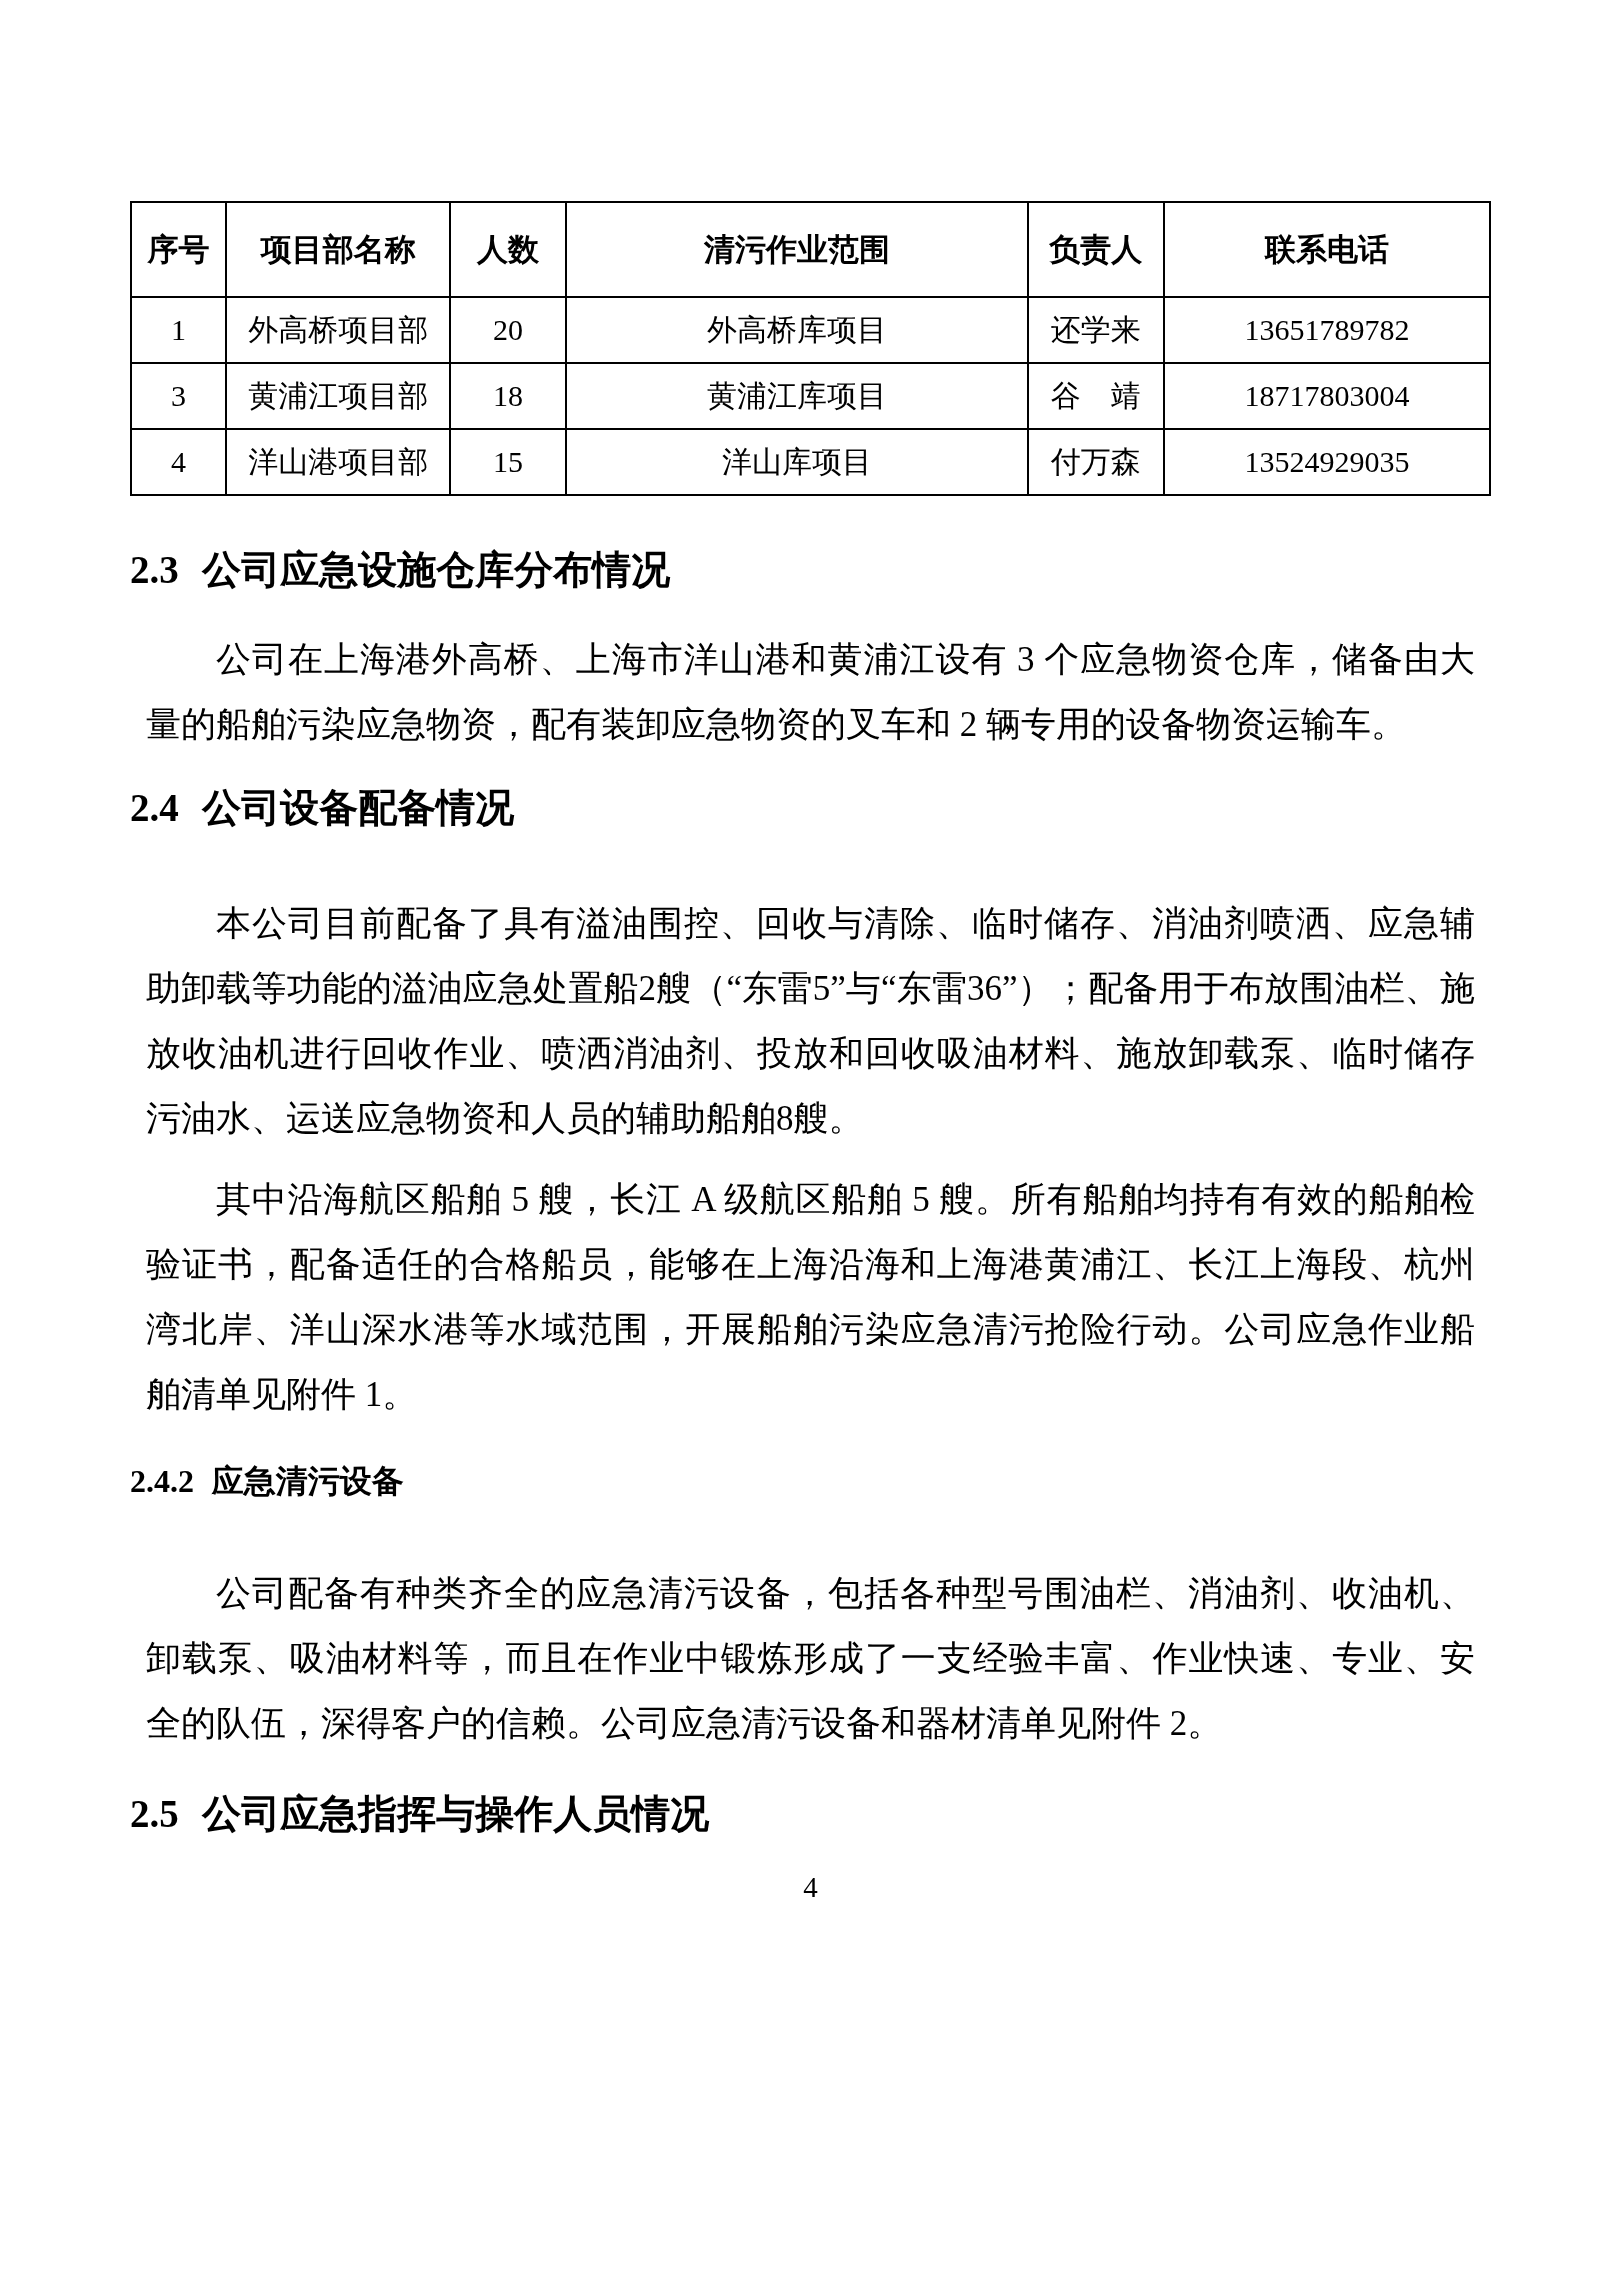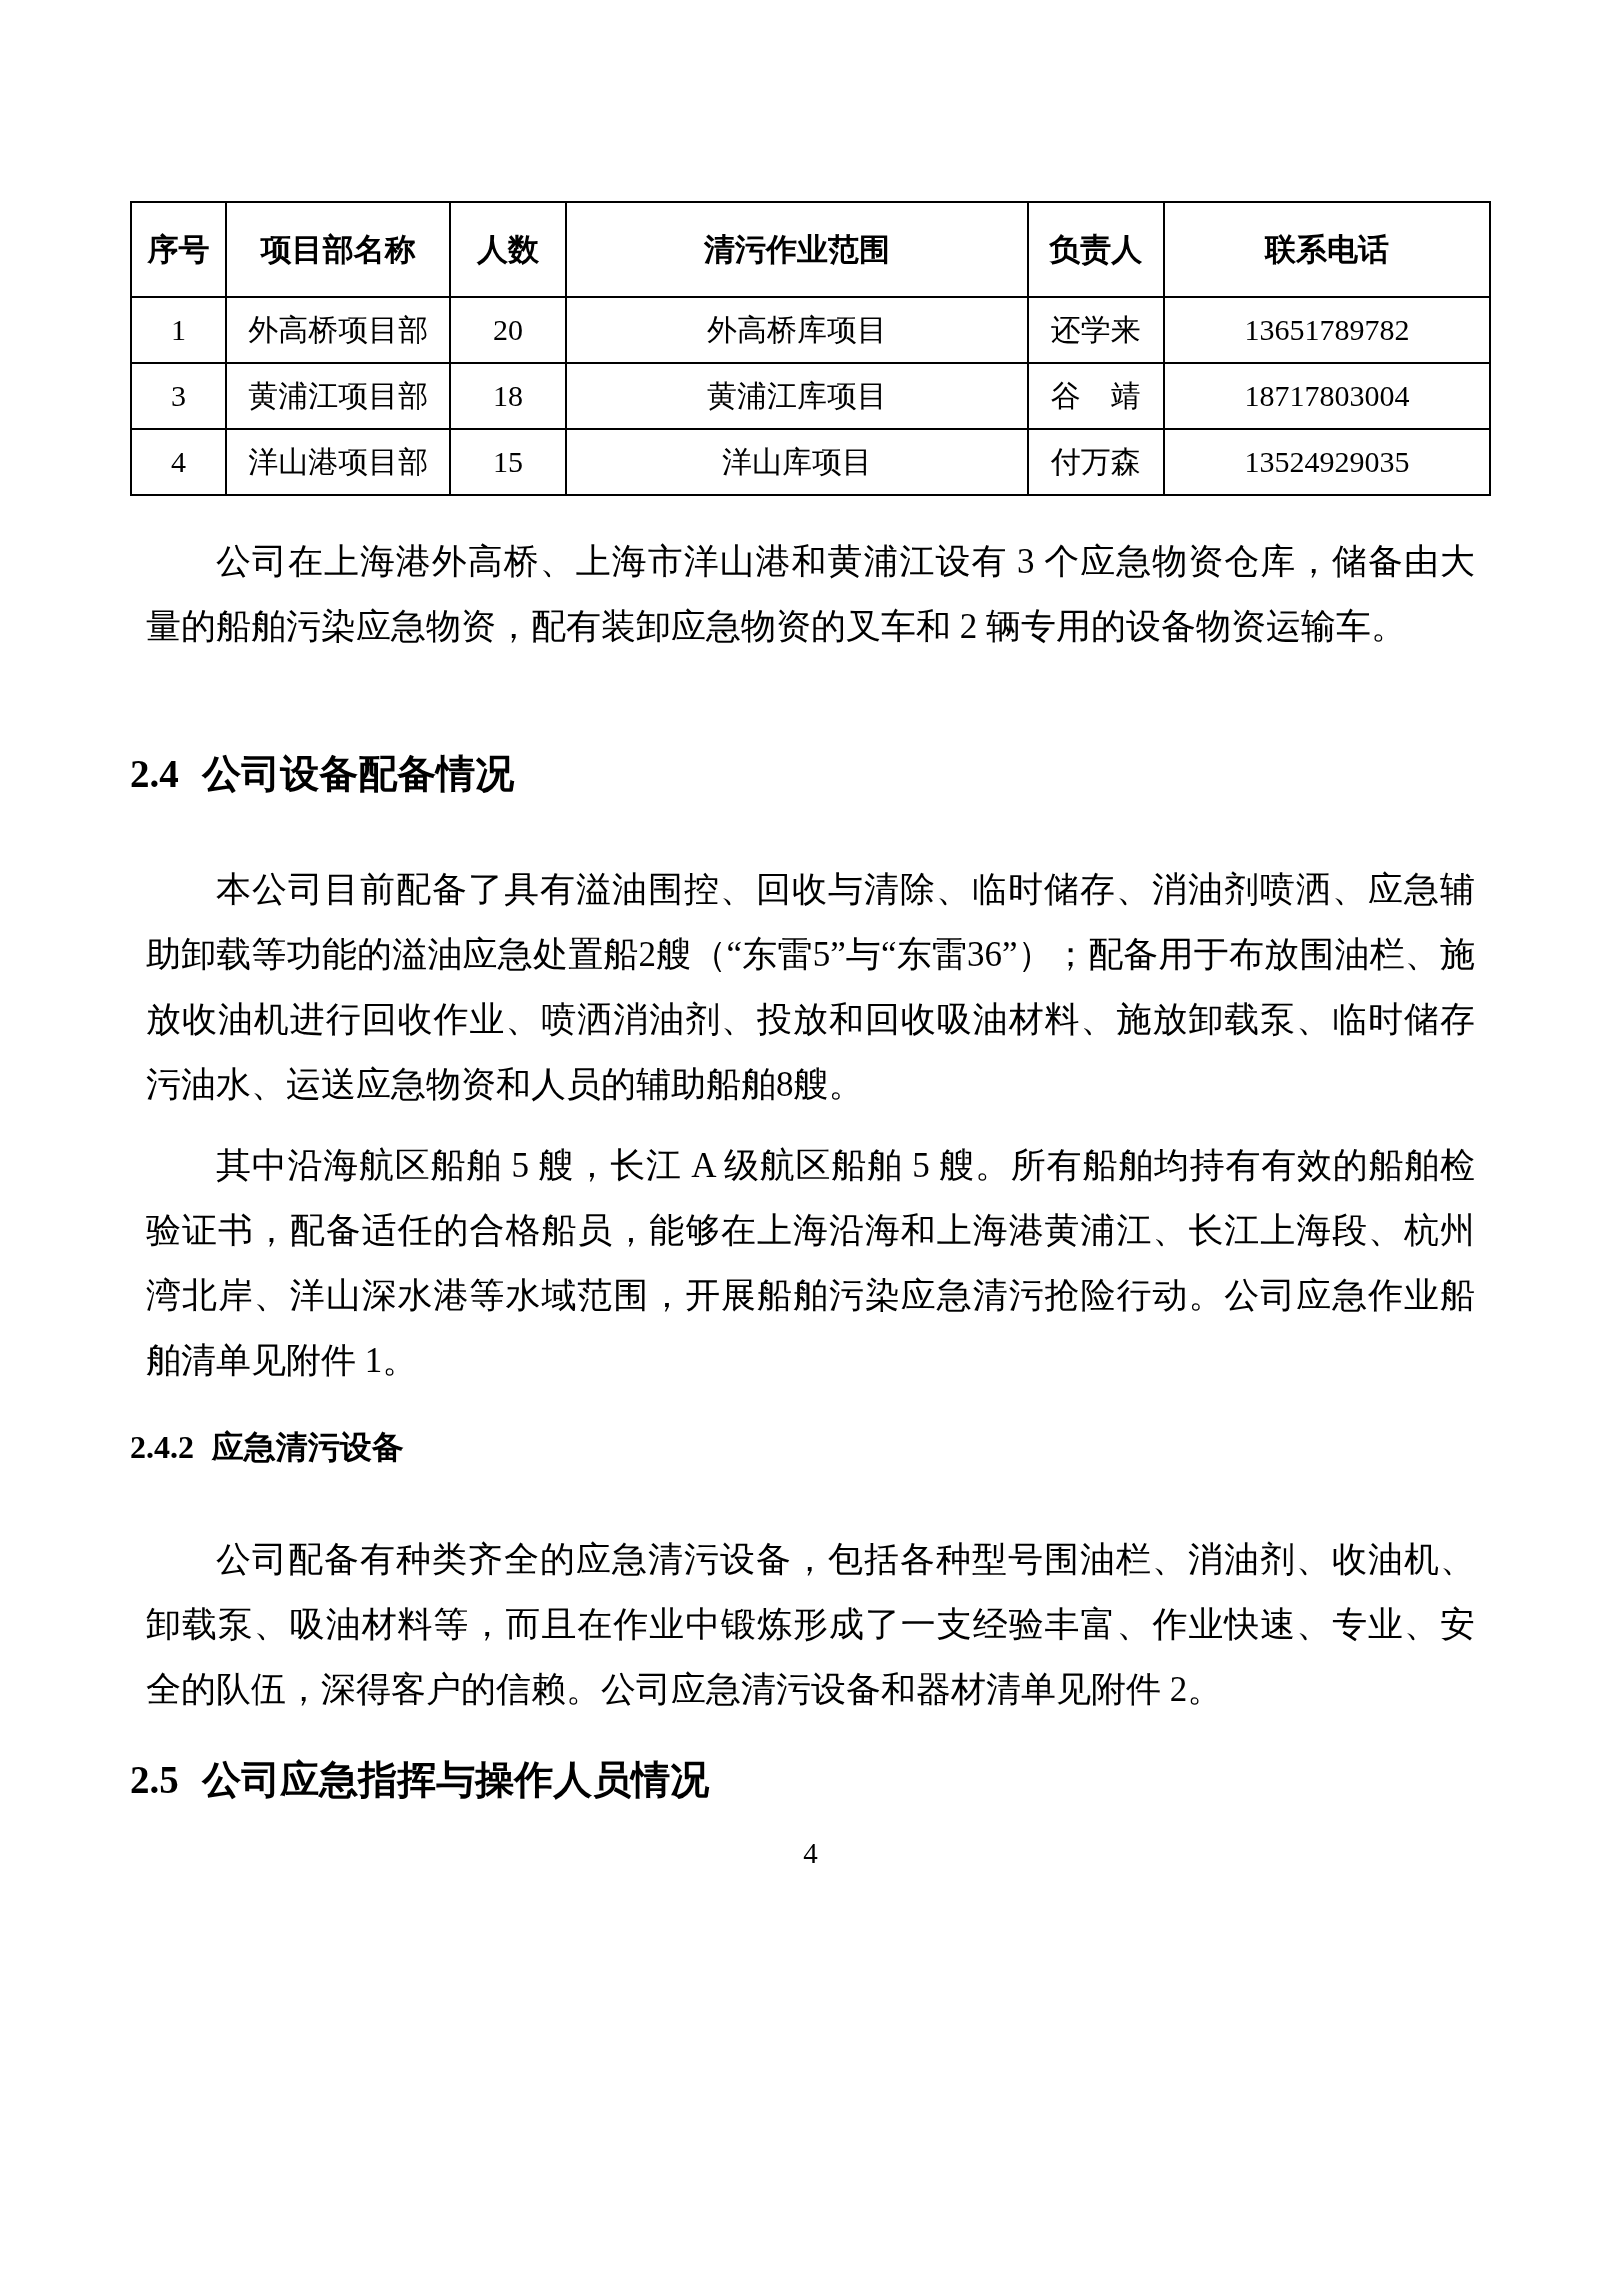--- a/index.html
+++ b/index.html
@@ -57,21 +57,21 @@
     margin: 0;
   }
   .h3 {
     font-size: 32px;
     font-weight: bold;
     line-height: 1.2;
     word-spacing: 9.8px;
     margin: 0;
   }
   .h2-23 { margin-top: 51px; }
-  .h2-24 { margin-top: 92px; }
+  .h2-24 { margin-top: 28px; }
   .h3-241 { margin-top: 67px; }
   .h3-242 { margin-top: 35px; }
   .h2-25 { margin-top: 35px; }
 
   
   .para {
     font-size: 35px;
     line-height: 65px;
     text-align: justify;
     text-justify: inter-ideograph;
@@ -137,20 +137,21 @@
           <td>4</td>
           <td>洋山港项目部</td>
           <td>15</td>
           <td>洋山库项目</td>
           <td>付万森</td>
           <td>13524929035</td>
         </tr>
       </tbody>
     </table>
 
+    <h2 class="h2 h2-23">2.3 公司应急设施仓库分布情况</h2>
     <p class="para p-23">公司在上海港外高桥、上海市洋山港和黄浦江设有 3 个应急物资仓库，储备由大量的船舶污染应急物资，配有装卸应急物资的叉车和 2 辆专用的设备物资运输车。</p>
 
     <h2 class="h2 h2-24">2.4 公司设备配备情况</h2>
 
     <p class="para p-241a">本公司目前配备了具有溢油围控、回收与清除、临时储存、消油剂喷洒、应急辅助卸载等功能的溢油应急处置船2艘（“东雷5”与“东雷36”）；配备用于布放围油栏、施放收油机进行回收作业、喷洒消油剂、投放和回收吸油材料、施放卸载泵、临时储存污油水、运送应急物资和人员的辅助船舶8艘。</p>
     <p class="para p-241b">其中沿海航区船舶 5 艘，长江 A 级航区船舶 5 艘。所有船舶均持有有效的船舶检验证书，配备适任的合格船员，能够在上海沿海和上海港黄浦江、长江上海段、杭州湾北岸、洋山深水港等水域范围，开展船舶污染应急清污抢险行动。公司应急作业船舶清单见附件 1。</p>
 
     <h3 class="h3 h3-242">2.4.2 应急清污设备</h3>
     <p class="para p-242">公司配备有种类齐全的应急清污设备，包括各种型号围油栏、消油剂、收油机、卸载泵、吸油材料等，而且在作业中锻炼形成了一支经验丰富、作业快速、专业、安全的队伍，深得客户的信赖。公司应急清污设备和器材清单见附件 2。</p>
 

